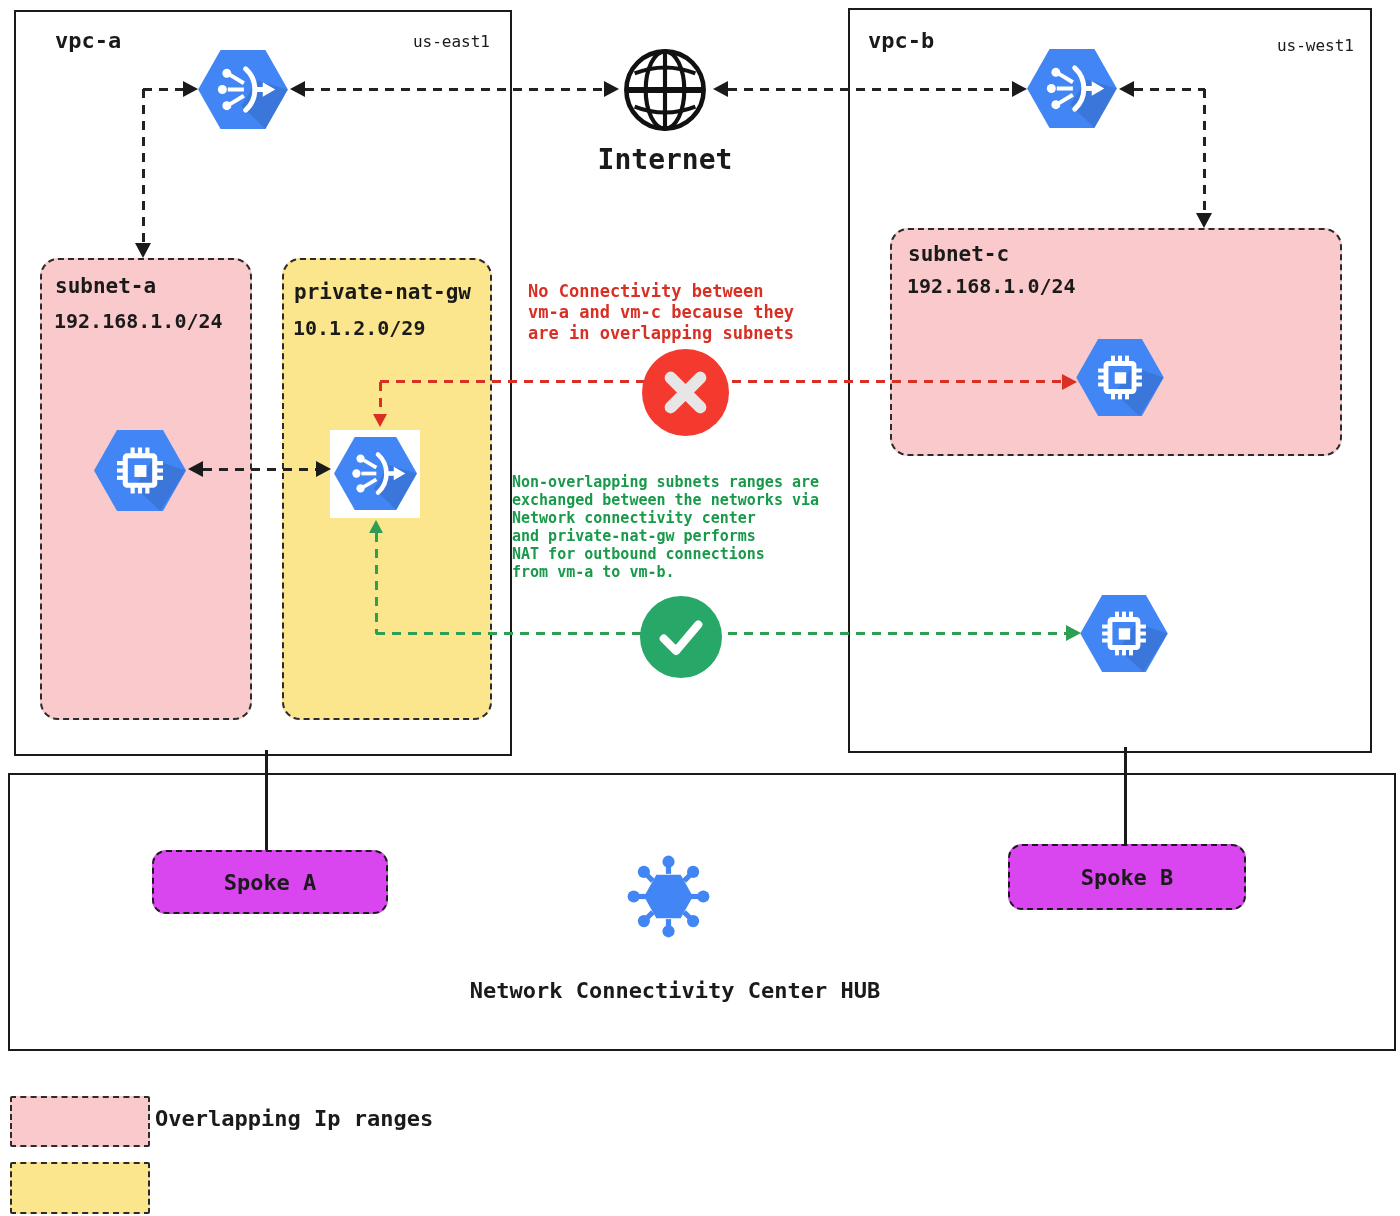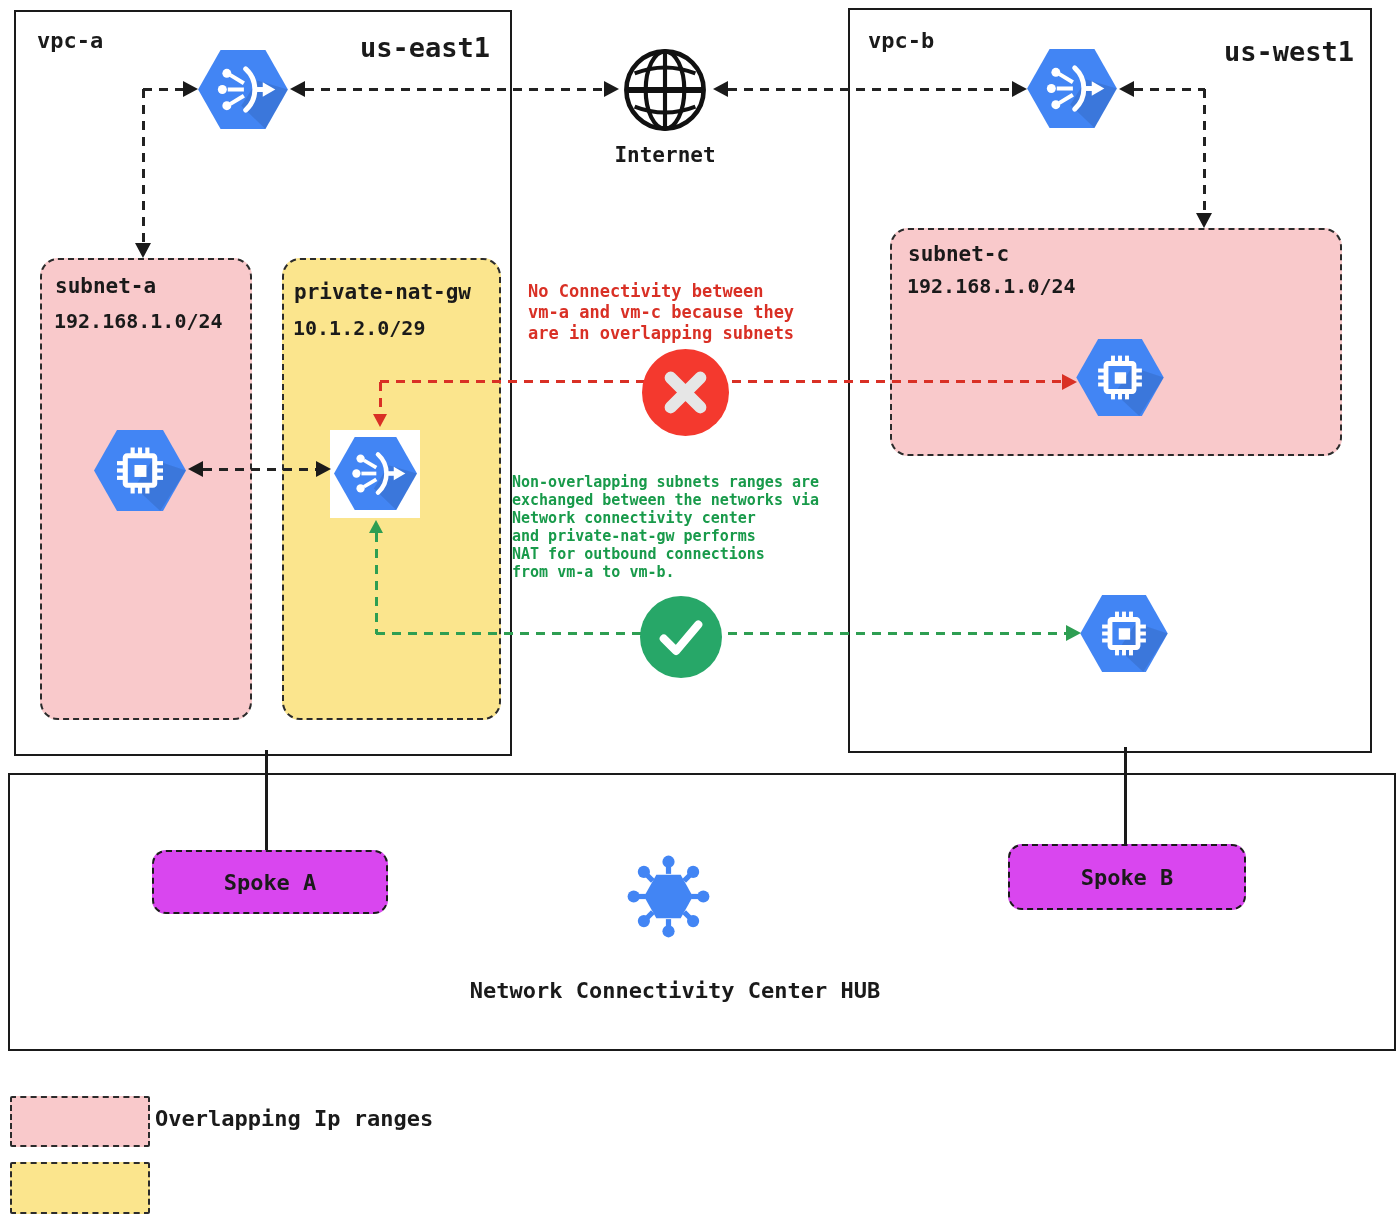--- a/index.html
+++ b/index.html
@@ -9,21 +9,21 @@
     color:#1a1a1a; overflow:hidden;
   }
   .abs { position:absolute; }
   .vpc-box { border:2px solid #1a1a1a; background:#ffffff; }
   .subnet {
     border:2.5px dashed #2b2b2b; border-radius:18px;
   }
   .subnet.pink  { background:#f9c9cb; }
   .subnet.yellow{ background:#fbe58d; }
   .box-title { font-size:22px; font-weight:700; }
-  .region    { font-size:27px; font-weight:700; }
+  .region    { font-size:16px; font-weight:400; }
   .sub-title { font-size:21px; font-weight:700; }
   .sub-cidr  { font-size:20px; font-weight:700; }
   .icon-label{ font-size:21px; font-weight:700; text-align:center; }
   .small-label{ font-size:13.5px; font-weight:700; text-align:center; }
   .note { font-weight:700; white-space:pre-line; line-height:1.24; }
   .note.red   { color:#d93025; font-size:17px; }
   .note.green { color:#189a4a; font-size:15px; line-height:1.2; }
   
   .hline { height:3px; background:repeating-linear-gradient(90deg,#222 0 9px,transparent 9px 16px); z-index:3; }
   .vline { width:3px;  background:repeating-linear-gradient(180deg,#222 0 9px,transparent 9px 16px); z-index:3; }
@@ -125,52 +125,52 @@
         <path d="M33,33 L67,67 M67,33 L33,67" stroke="#e6e6e6" stroke-width="14" stroke-linecap="round"></path>
       </symbol>
       <symbol id="sym-check" viewBox="0 0 100 100">
         <circle cx="50" cy="50" r="50" fill="#27a768"></circle>
         <path d="M29,52 L44,67 L71,35" fill="none" stroke="#fff" stroke-width="10" stroke-linecap="round" stroke-linejoin="round"></path>
       </symbol>
     </defs>
   </svg>
 
   <div class="abs vpc-box z1" style="left:14px;top:10px;width:494px;height:742px;">
-    <div class="abs box-title" style="left:21px;top:16px;">vpc-a</div>
+    <div class="abs box-title" style="left:39px;top:16px;">vpc-a</div>
     <div class="abs region" style="right:20px;top:20px;">us-east1</div>
   </div>
 
   <div class="abs subnet pink z2" style="left:40px;top:258px;width:208px;height:458px;">
     <div class="abs sub-title" style="left:13px;top:14px;">subnet-a</div>
     <div class="abs sub-cidr" style="left:12px;top:49px;">192.168.1.0/24</div>
   </div>
   <svg class="abs z2" style="left:94px;top:430px;" width="92" height="81">
       <use href="#sym-vm"></use>
     </svg>
   <div class="abs icon-label" style="left:93px;top:514px;width:100px;">vm-a</div>
 
-  <div class="abs subnet yellow z2" style="left:282px;top:258px;width:206px;height:458px;padding-left:9px;">
+  <div class="abs subnet yellow z2" style="left:282px;top:258px;width:206px;height:458px;">
     <div class="abs sub-title" style="left:10px;top:20px;">private-nat-gw</div>
     <div class="abs sub-cidr" style="left:9px;top:56px;">10.1.2.0/29</div>
   </div>
   <div class="abs z2" style="left:330px;top:430px;width:90px;height:88px;background:#fff;"></div>
   <svg class="abs z2" style="left:334px;top:437px;" width="83" height="73">
       <use href="#sym-nat"></use>
     </svg>
   <div class="abs small-label" style="left:280px;top:513px;width:195px;">vpc-a-private-nat-gw</div>
 
   <svg class="abs z2" style="left:198px;top:50px;" width="90" height="79">
       <use href="#sym-nat"></use>
     </svg>
   <div class="abs icon-label" style="left:160px;top:134px;width:250px;">vpc-a-internet-nat</div>
 
   <svg class="abs z2" style="left:619px;top:44px;" width="92" height="92">
       <use href="#sym-globe"></use>
     </svg>
-  <div class="abs icon-label" style="left:590px;top:143px;width:150px;font-size:21px;">Internet</div>
+  <div class="abs icon-label" style="left:590px;top:143px;width:150px;font-size:28px;">Internet</div>
 
   <div class="abs vpc-box z1" style="left:848px;top:8px;width:520px;height:741px;">
     <div class="abs box-title" style="left:18px;top:18px;">vpc-b</div>
     <div class="abs region" style="right:16px;top:26px;">us-west1</div>
   </div>
 
   <svg class="abs z2" style="left:1027px;top:49px;" width="90" height="79">
       <use href="#sym-nat"></use>
     </svg>
   <div class="abs icon-label" style="left:946px;top:140px;width:250px;">vpc-b-internet-nat</div>

